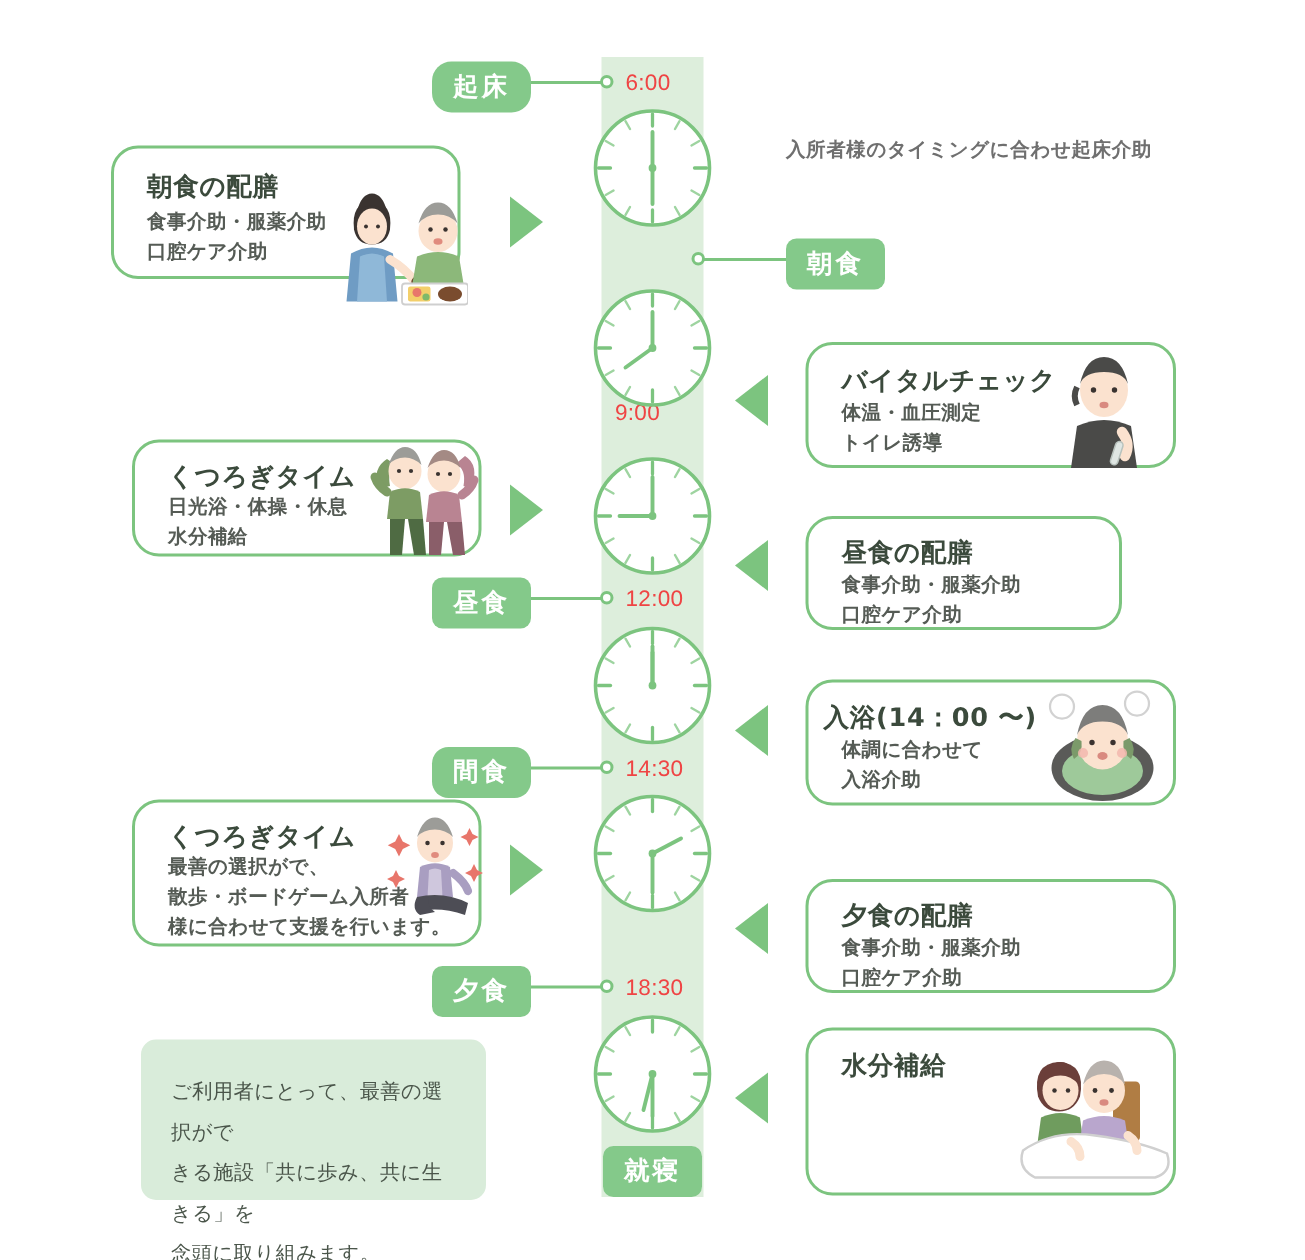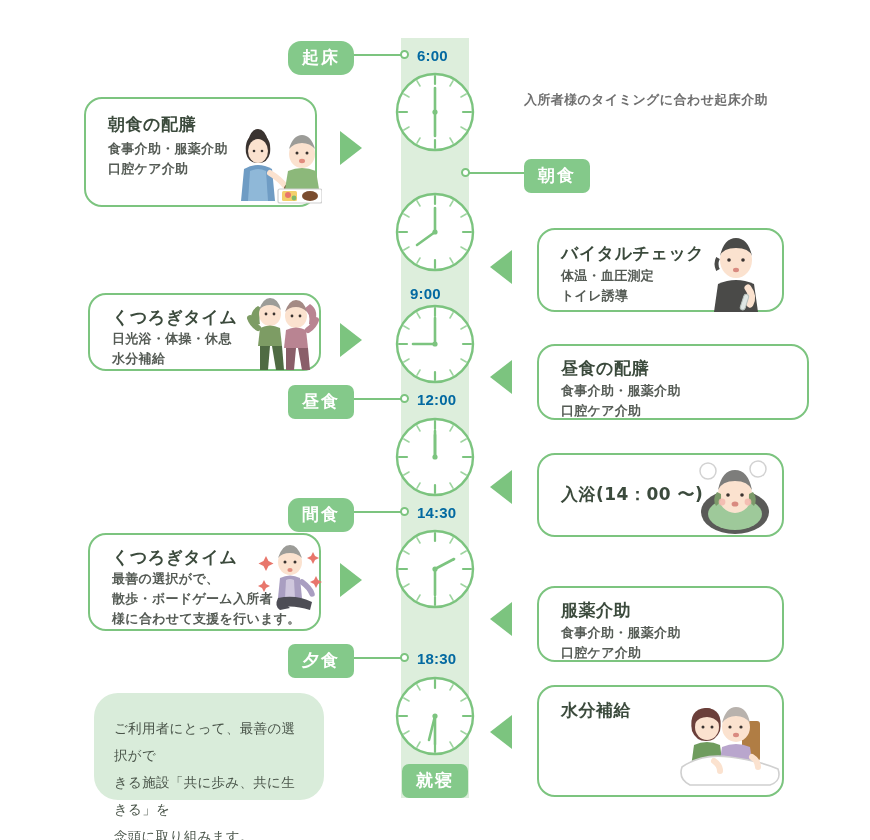--- a/index.html
+++ b/index.html
@@ -19,25 +19,24 @@
     background:#ddeedc;
   }
 
   
   .clock{position:absolute;width:88px;height:88px;}
   .clock svg{display:block;width:88px;height:88px;}
 
   
   .timetext{
     position:absolute;
-    font-size:15px;color:#0369a1;
+    font-size:15px;color:#ef4444;
     letter-spacing:.2px;
     white-space:nowrap;
     font-family:"Liberation Sans",sans-serif;
-    font-weight:bold;
   }
 
   
   .dot{
     position:absolute;width:9px;height:9px;border-radius:50%;
     background:#ffffff;border:2px solid #7cc47f;box-sizing:border-box;
   }
 
   
   .conn{position:absolute;height:2px;background:#7cc47f;}
@@ -94,21 +93,21 @@
   .note{
     position:absolute;
     font-size:13px;font-weight:bold;color:#6f6f6f;
     letter-spacing:.4px;white-space:nowrap;
   }
 
   
   .motto{
     position:absolute;
     background:#d9ecda;
-    border-radius:24px;
+    border-radius:10px;
     box-sizing:border-box;
     padding:22px 20px;
   }
   .motto p{
     margin:0;
     font-size:13.5px;color:#4a554a;
     line-height:2.0;
     letter-spacing:.3px;
   }
 
@@ -124,21 +123,21 @@
   <div class="band"></div>
 
   <div class="conn" style="left:345px;top:54px;width:57px;"></div>
   <div class="dot" style="left:400px;top:50px;"></div>
   <div class="timetext" style="left:417px;top:47px;">6:00</div>
 
   <div class="conn" style="left:467px;top:172px;width:57px;"></div>
   <div class="dot" style="left:461px;top:168px;"></div>
   <div class="timetext" style="left:410px;top:165px;margin-top:48px;">8:00</div>
 
-  <div class="timetext" style="left:410px;top:285px;">9:00</div>
+  <div class="timetext" style="left:410px;top:267px;">9:00</div>
 
   <div class="conn" style="left:345px;top:398px;width:57px;"></div>
   <div class="dot" style="left:400px;top:394px;"></div>
   <div class="timetext" style="left:417px;top:391px;">12:00</div>
 
   <div class="conn" style="left:345px;top:511px;width:57px;"></div>
   <div class="dot" style="left:400px;top:507px;"></div>
   <div class="timetext" style="left:417px;top:504px;">14:30</div>
 
   <div class="conn" style="left:345px;top:657px;width:57px;"></div>
@@ -306,21 +305,21 @@
 
   <div class="arrow right" style="left:340px;top:131px;"></div>
   <div class="arrow right" style="left:340px;top:323px;"></div>
   <div class="arrow right" style="left:340px;top:563px;"></div>
   <div class="arrow left" style="left:490px;top:250px;"></div>
   <div class="arrow left" style="left:490px;top:360px;"></div>
   <div class="arrow left" style="left:490px;top:470px;"></div>
   <div class="arrow left" style="left:490px;top:602px;"></div>
   <div class="arrow left" style="left:490px;top:715px;"></div>
 
-  <div class="card" style="left:84px;top:97px;width:233px;height:110px;border-radius:18px;">
+  <div class="card" style="left:74px;top:97px;width:233px;height:89px;border-radius:18px;">
     <div class="ttl" style="left:22px;top:14px;">朝食の配膳</div>
     <div class="body" style="left:22px;top:40px;">
       <div>食事介助・服薬介助</div>
       <div>口腔ケア介助</div>
     </div>
     <div class="ill" style="left:140px;top:22px;">
       <svg width="96" height="84" viewBox="0 0 96 84" aria-hidden="true">
 
         <path d="M20 32 q-2 -18 12 -19 q14 1 12 19 q-2 10 -12 10 q-10 0 -12 -10z" fill="#3a3330"></path>
         <ellipse cx="32" cy="30" rx="10" ry="12" fill="#fbe2cf"></ellipse>
@@ -430,30 +429,34 @@
         <circle cx="27" cy="26" r="1.8" fill="#3a3330"></circle>
           <circle cx="41" cy="26" r="1.8" fill="#3a3330"></circle>
         <ellipse cx="34" cy="36" rx="3" ry="2.2" fill="#d98a80"></ellipse>
         <path d="M16 50 q18 -8 36 0 l4 28 h-44z" fill="#4a4a48"></path>
         <path d="M46 54 q6 8 2 16" stroke="#fbe2cf" stroke-width="7" fill="none" stroke-linecap="round"></path>
         <rect x="40" y="60" width="5" height="16" rx="2.5" fill="#dfe6e3" stroke="#b8c2bd" stroke-width="1" transform="rotate(18 42 68)"></rect>
       </svg>
     </div>
   </div>
 
-  <div class="card" style="left:537px;top:344px;width:272px;height:76px;">
+  <div class="card" style="left:537px;top:344px;width:211px;height:76px;">
     <div class="ttl" style="left:22px;top:11px;">昼食の配膳</div>
     <div class="body" style="left:22px;top:35px;">
       <div>食事介助・服薬介助</div>
       <div>口腔ケア介助</div>
     </div>
   </div>
 
   <div class="card" style="left:537px;top:453px;width:247px;height:84px;">
-    <div class="ttl" style="left:22px;top:12px;margin-top:16px;">入浴(14：00 〜)</div>
+    <div class="ttl" style="left:10px;top:12px;">入浴(14：00 〜)</div>
+    <div class="body" style="left:22px;top:36px;">
+      <div>体調に合わせて</div>
+      <div>入浴介助</div>
+    </div>
     <div class="ill" style="left:155px;top:3px;">
       <svg width="82" height="78" viewBox="0 0 82 78" aria-hidden="true">
 
         <circle cx="14" cy="13" r="8" fill="#ffffff" stroke="#d2d2d2" stroke-width="1.5"></circle>
         <circle cx="64" cy="11" r="8" fill="#ffffff" stroke="#d2d2d2" stroke-width="1.5"></circle>
 
         <ellipse cx="41" cy="54" rx="34" ry="22" fill="#5a5a58"></ellipse>
         <ellipse cx="41" cy="56" rx="27" ry="16" fill="#9ec99a"></ellipse>
 
         <ellipse cx="41" cy="36" rx="17" ry="19" fill="#fbe2cf"></ellipse>
@@ -463,21 +466,21 @@
         <circle cx="34" cy="37" r="1.8" fill="#3a3330"></circle>
           <circle cx="48" cy="37" r="1.8" fill="#3a3330"></circle>
         <ellipse cx="41" cy="46" rx="3.4" ry="2.6" fill="#d98a80"></ellipse>
         <circle cx="28" cy="44" r="3.4" fill="#f2b7ae" opacity=".85"></circle>
         <circle cx="54" cy="44" r="3.4" fill="#f2b7ae" opacity=".85"></circle>
       </svg>
     </div>
   </div>
 
   <div class="card" style="left:537px;top:586px;width:247px;height:76px;">
-    <div class="ttl" style="left:22px;top:11px;">服薬介助</div>
+    <div class="ttl" style="left:22px;top:11px;">夕食の配膳</div>
     <div class="body" style="left:22px;top:35px;">
       <div>食事介助・服薬介助</div>
       <div>口腔ケア介助</div>
     </div>
   </div>
 
   <div class="card" style="left:537px;top:685px;width:247px;height:112px;">
     <div class="ttl" style="left:22px;top:12px;">水分補給</div>
     <div class="ill" style="left:135px;top:8px;">
       <svg width="108" height="96" viewBox="0 0 108 96" aria-hidden="true">

